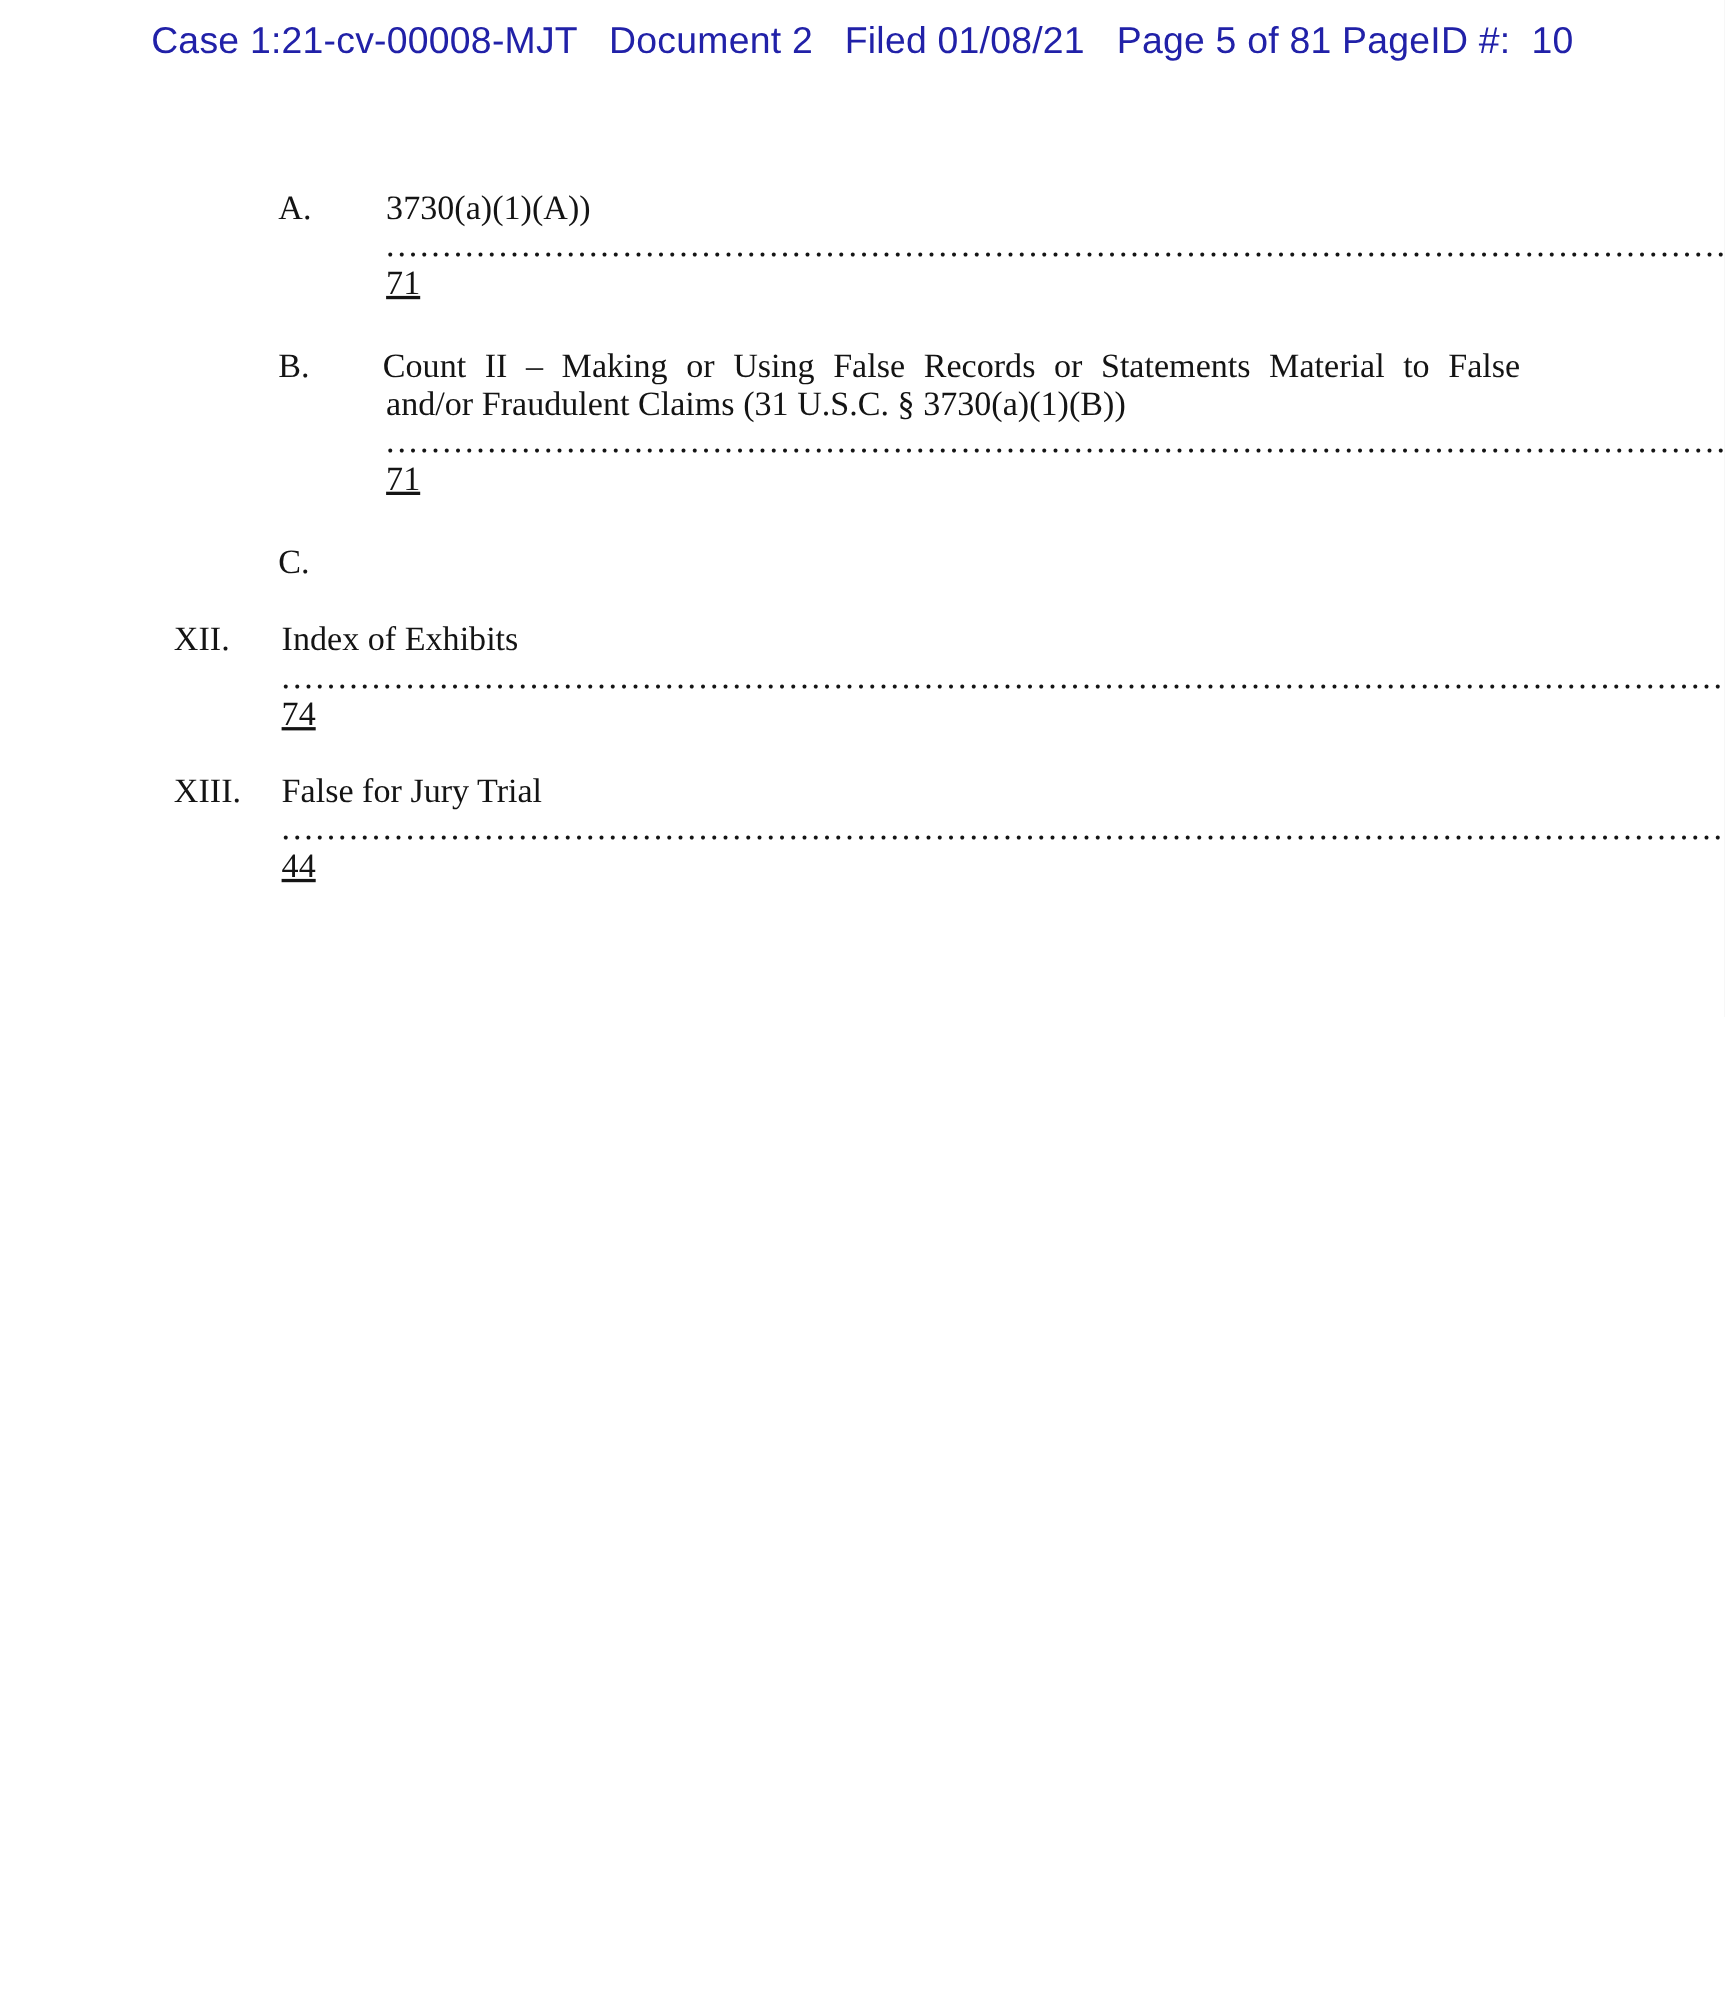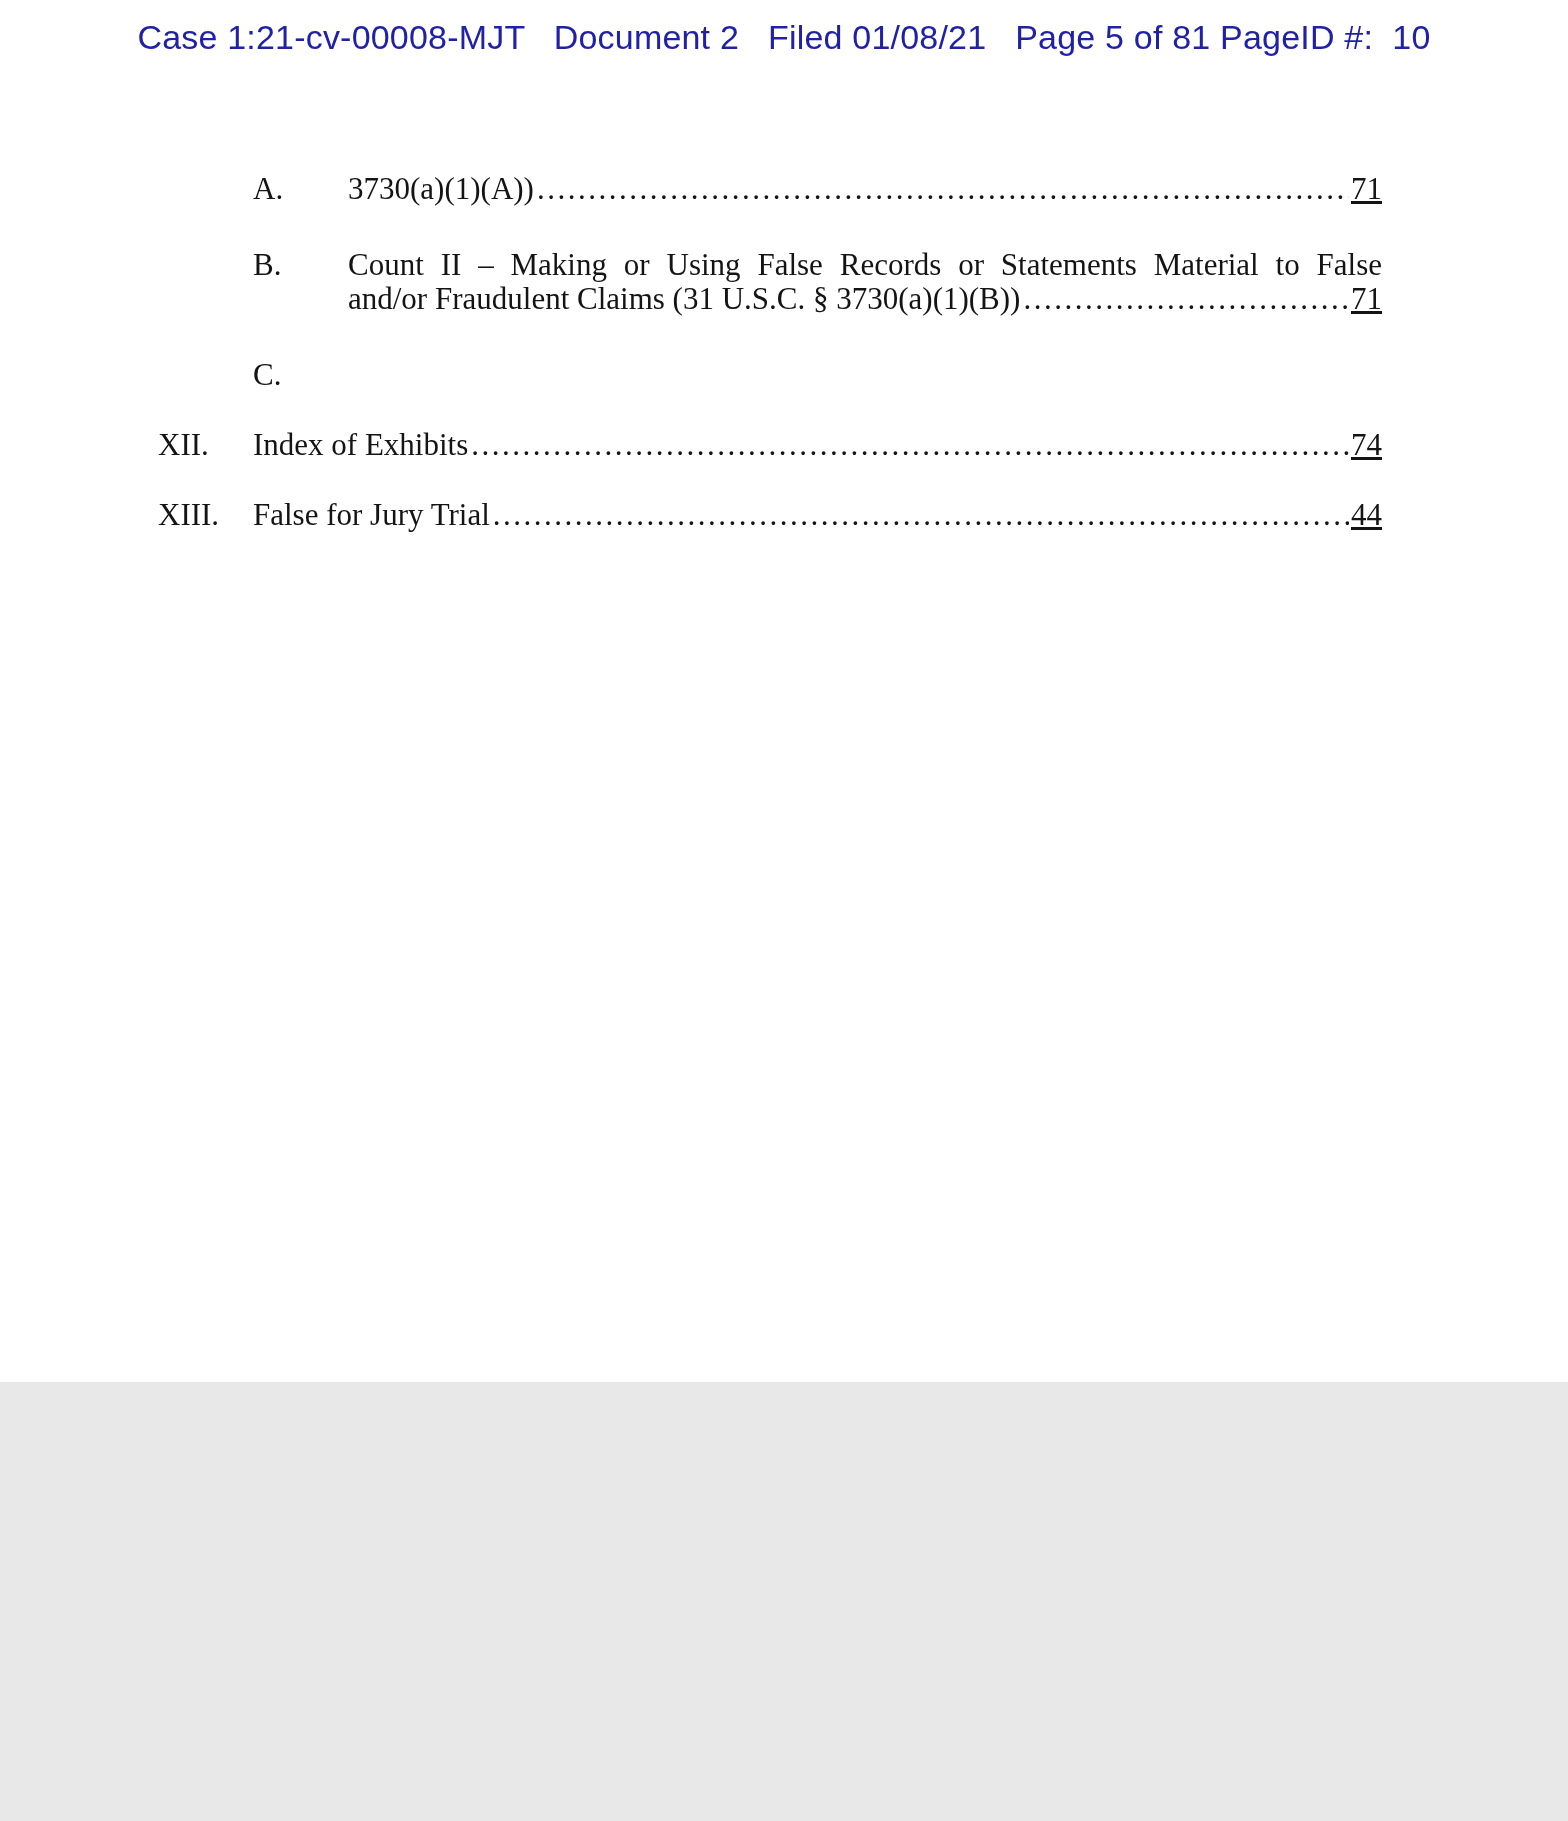--- a/index.html
+++ b/index.html
@@ -3,21 +3,21 @@
 <meta charset="utf-8">
 <style>
   html, body {
     margin: 0;
     padding: 0;
     background: #e8e8e8;
   }
   .page {
     position: relative;
     width: 1568px;
-    height: 1382px;
+    height: 1821px;
     background: #ffffff;
     overflow: hidden;
     font-family: "Liberation Serif", serif;
   }
   .doc-header {
     position: absolute;
     top: 18px;
     left: 0;
     width: 100%;
     text-align: center;
@@ -51,20 +51,21 @@
     flex: 1;
     min-width: 0;
   }
   .just {
     text-align: justify;
     text-align-last: justify;
   }
   .dotline {
     display: flex;
     align-items: baseline;
+    flex-direction: column;
   }
   .dotline .text { flex: none; white-space: nowrap; }
   .dots {
     flex: 1;
     overflow: hidden;
     white-space: nowrap;
     margin: 0 2px 0 3px;
     min-width: 0;
   }
   .dots::after {

